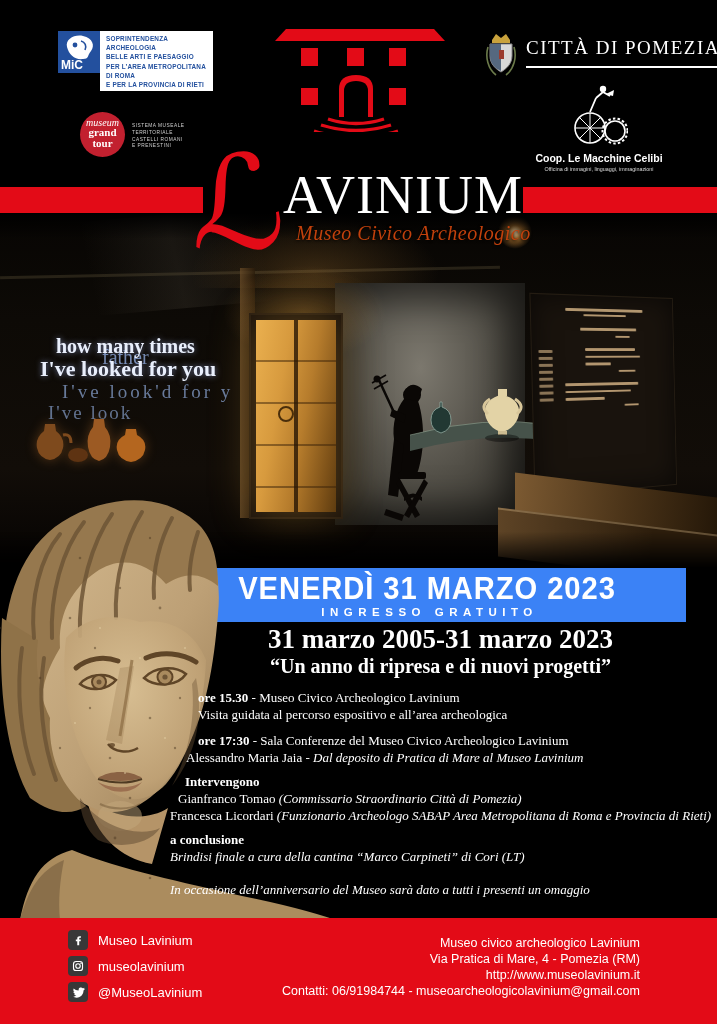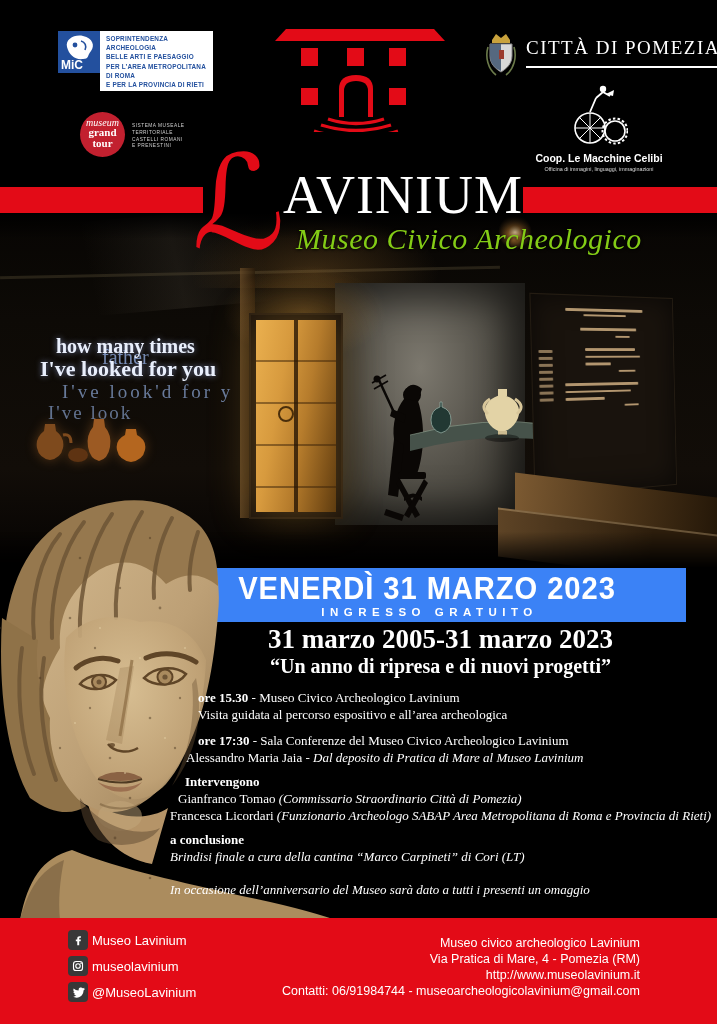--- a/index.html
+++ b/index.html
@@ -29,22 +29,22 @@
   .celibi-sub{font:5.4px "Liberation Sans",sans-serif;margin-top:2px;color:#ddd;}
 
   
   .redbar{background:#e30b17;height:26px;top:187px;z-index:2;}
   .redbar.left{left:0;width:203px;}
   .redbar.right{left:523px;width:194px;}
   .script-l{left:192px;top:138px;z-index:5;color:#e30b17;font-family:"DejaVu Serif","DejaVu Sans",serif;
             font-size:130px;line-height:1;}
   .lavinium{left:283px;top:168px;z-index:5;color:#fff;font-family:"Liberation Serif",serif;
             font-size:54px;line-height:1;letter-spacing:1px;}
-  .mca-sub{left:296px;top:222px;z-index:5;color:#84cc16;font-family:"Liberation Serif",serif;
-           font-style:italic;font-size:30px;letter-spacing:.5px;text-shadow:0 1px 3px #000;}
+  .mca-sub{left:296px;top:222px;z-index:5;color:#c2410c;font-family:"Liberation Serif",serif;
+           font-style:italic;font-size:20px;letter-spacing:.5px;text-shadow:0 1px 3px #000;}
 
   
   .photo{left:0;top:213px;width:717px;height:355px;z-index:1;overflow:hidden;
          background:linear-gradient(180deg,#070503 0%,#0d0a06 30%,#120d08 72%,#050302 100%);}
   .photo:before{content:"";position:absolute;left:0;top:0;width:100%;height:26px;
                 background:linear-gradient(#000,transparent);z-index:9;}
   .photo:after{content:"";position:absolute;left:0;bottom:0;width:100%;height:36px;
                background:linear-gradient(transparent,#000);z-index:9;}
   .beam{left:-30px;top:0;width:430px;height:95px;
         background:linear-gradient(83deg,transparent 28%,rgba(150,140,120,.12) 48%,transparent 68%);
@@ -116,21 +116,21 @@
   
   .head-svg{left:0;top:498px;z-index:4;}
 
   
   .footer{left:0;top:918px;width:717px;height:106px;background:#e30b17;z-index:7;
           font-family:"Liberation Sans",sans-serif;color:#fff;}
   .social{position:absolute;left:68px;top:12px;}
   .social-row{display:flex;align-items:center;height:20px;margin-bottom:6px;}
   .sicon{width:20px;height:20px;border-radius:4px;background:#383838;display:flex;
          align-items:center;justify-content:center;flex:0 0 auto;}
-  .slabel{margin-left:4px;font-size:13px;text-align:center;}
+  .slabel{margin-left:10px;font-size:13px;text-align:center;}
   .contact{position:absolute;right:77px;top:17px;text-align:right;font-size:12.5px;line-height:16px;}
 </style>
 </head>
 <body>
 
 <div class="poster">
 
   <div class="abs mic-block">
     <div class="mic-logo">
       <svg width="36" height="28" viewBox="0 0 36 28">

